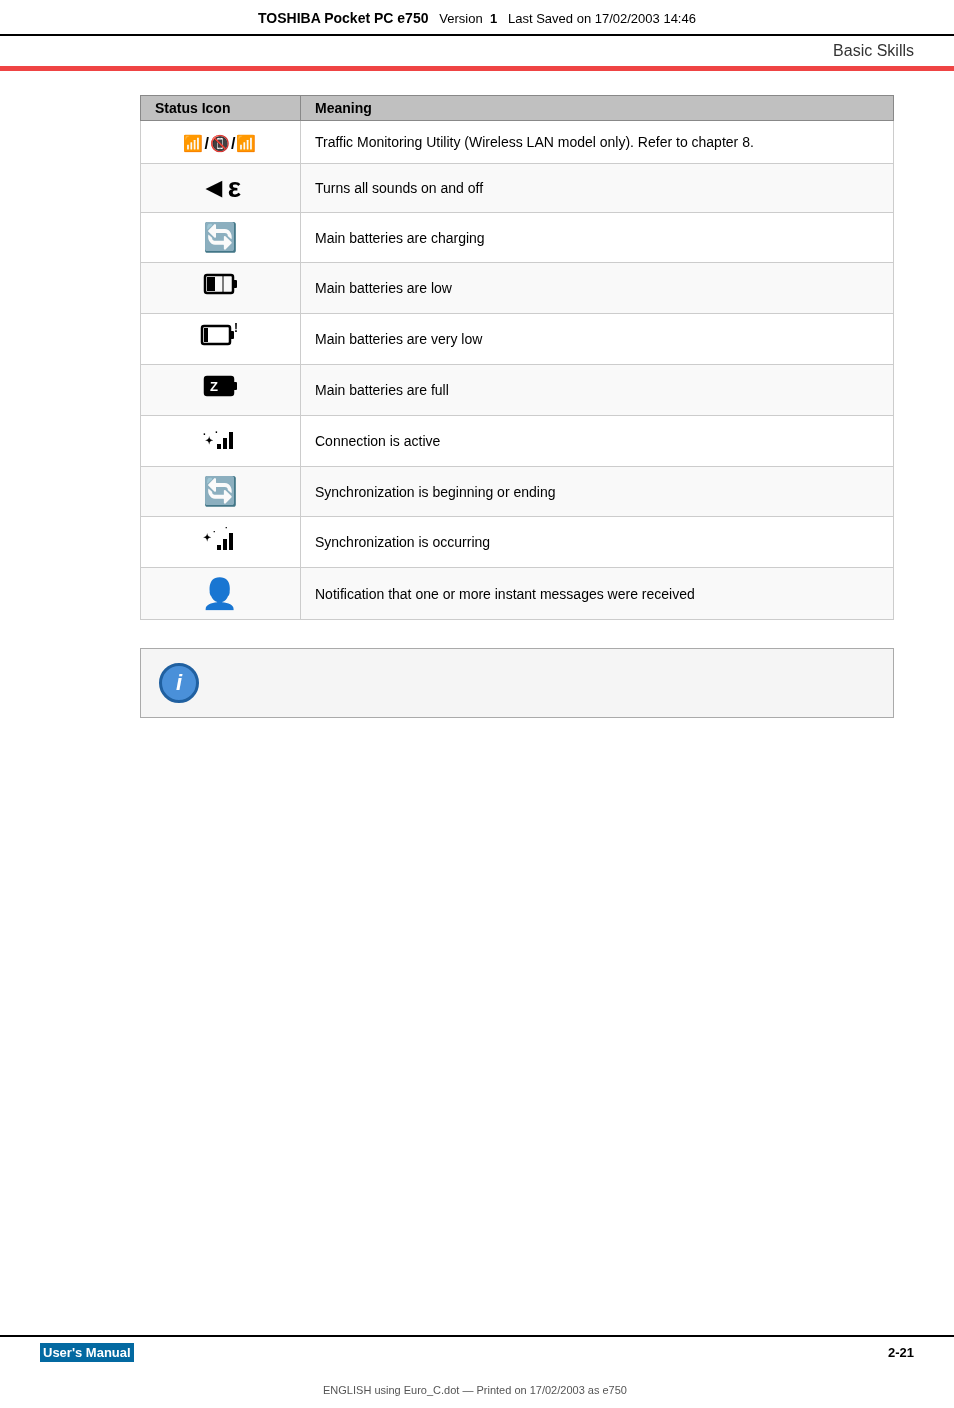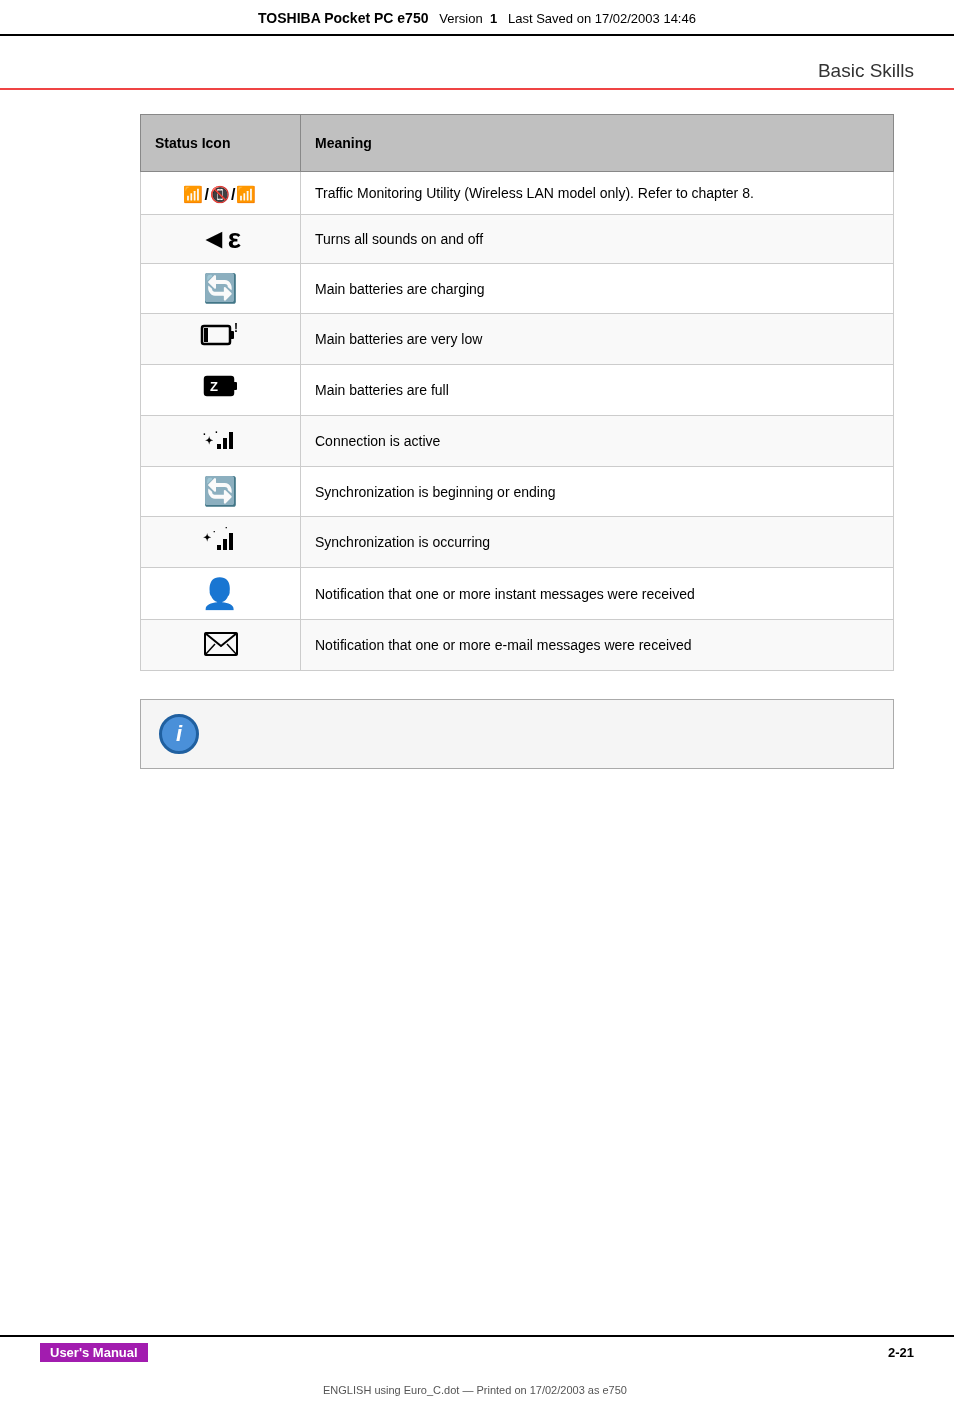--- a/index.html
+++ b/index.html
@@ -23,24 +23,24 @@
     }
 
     .top-header .brand {
       font-weight: bold;
       font-size: 14px;
     }
 
     
     .section-label {
       text-align: right;
-      padding: 24px 40px 6px 0;
-      font-size: 19px;
+      padding: 6px 40px 6px 0;
+      font-size: 16px;
       color: #333;
-      border-bottom: 2px solid #ef4444;
+      border-bottom: 5px solid #ef4444;
     }
 
     
     .main-content {
       padding: 24px 60px 24px 140px;
     }
 
     .intro-text {
       margin-bottom: 16px;
       font-size: 14px;
@@ -49,21 +49,21 @@
     
     .status-table {
       width: 100%;
       border-collapse: collapse;
       margin-bottom: 28px;
     }
 
     .status-table th {
       background-color: #c0c0c0;
       border: 1px solid #888;
-      padding: 20px 14px;
+      padding: 4px 14px;
       text-align: left;
       font-size: 14px;
       font-weight: bold;
     }
 
     .status-table td {
       border: 1px solid #ccc;
       padding: 8px 14px;
       vertical-align: middle;
       font-size: 14px;
@@ -123,23 +123,23 @@
       border-top: 2px solid #000;
       padding: 6px 40px;
       display: flex;
       justify-content: space-between;
       align-items: center;
       font-size: 13px;
     }
 
     .footer-left {
       font-weight: bold;
-      background: #a21caf;
+      background: #0369a1;
       color: #fff;
-      padding: 2px 10px;
+      padding: 2px 3px;
     }
 
     .footer-right {
       font-weight: bold;
     }
 
     .footer-bottom-text {
       position: absolute;
       bottom: 12px;
       left: 0;
@@ -190,20 +190,33 @@
         <td>Turns all sounds on and off</td>
       </tr>
 
       <tr>
         <td>
           <span style="font-size:28px;">🔄</span>
         </td>
         <td>Main batteries are charging</td>
       </tr>
 
+      <tr>
+        <td>
+          <span>
+            <svg width="36" height="28" viewBox="0 0 36 28">
+              <rect x="2" y="4" width="28" height="18" rx="2" ry="2" fill="none" stroke="#000" stroke-width="2.5"></rect>
+              <rect x="30" y="9" width="4" height="8" rx="1" fill="#000"></rect>
+              <rect x="4" y="6" width="8" height="14" fill="#000"></rect>
+              <line x1="20" y1="4" x2="20" y2="22" stroke="#000" stroke-width="1"></line>
+            </svg>
+          </span>
+        </td>
+        <td>Main batteries are low</td>
+      </tr>
 
       <tr>
         <td>
           <span>
             <svg width="42" height="28" viewBox="0 0 42 28">
               <rect x="2" y="4" width="28" height="18" rx="2" ry="2" fill="none" stroke="#000" stroke-width="2.5"></rect>
               <rect x="30" y="9" width="4" height="8" rx="1" fill="#000"></rect>
               <rect x="4" y="6" width="4" height="14" fill="#000"></rect>
               <text x="34" y="10" font-size="12" font-weight="bold" fill="#000">!</text>
             </svg>
@@ -264,33 +277,20 @@
         <td>Synchronization is occurring</td>
       </tr>
 
       <tr>
         <td>
           <span style="font-size:30px;">👤</span>
         </td>
         <td>Notification that one or more instant messages were received</td>
       </tr>
 
-      <tr>
-        <td>
-          <span>
-            <svg width="36" height="28" viewBox="0 0 36 28">
-              <rect x="2" y="5" width="32" height="22" rx="1" ry="1" fill="none" stroke="#000" stroke-width="2"></rect>
-              <polyline points="2,5 18,18 34,5" fill="none" stroke="#000" stroke-width="2"></polyline>
-              <line x1="2" y1="27" x2="12" y2="16" stroke="#000" stroke-width="1.5"></line>
-              <line x1="34" y1="27" x2="24" y2="16" stroke="#000" stroke-width="1.5"></line>
-            </svg>
-          </span>
-        </td>
-        <td>Notification that one or more e-mail messages were received</td>
-      </tr>
     </tbody>
   </table>
 
   <div class="info-box">
     <div class="info-icon-circle">
       <span>i</span>
     </div>
   </div>
 
 </div>

